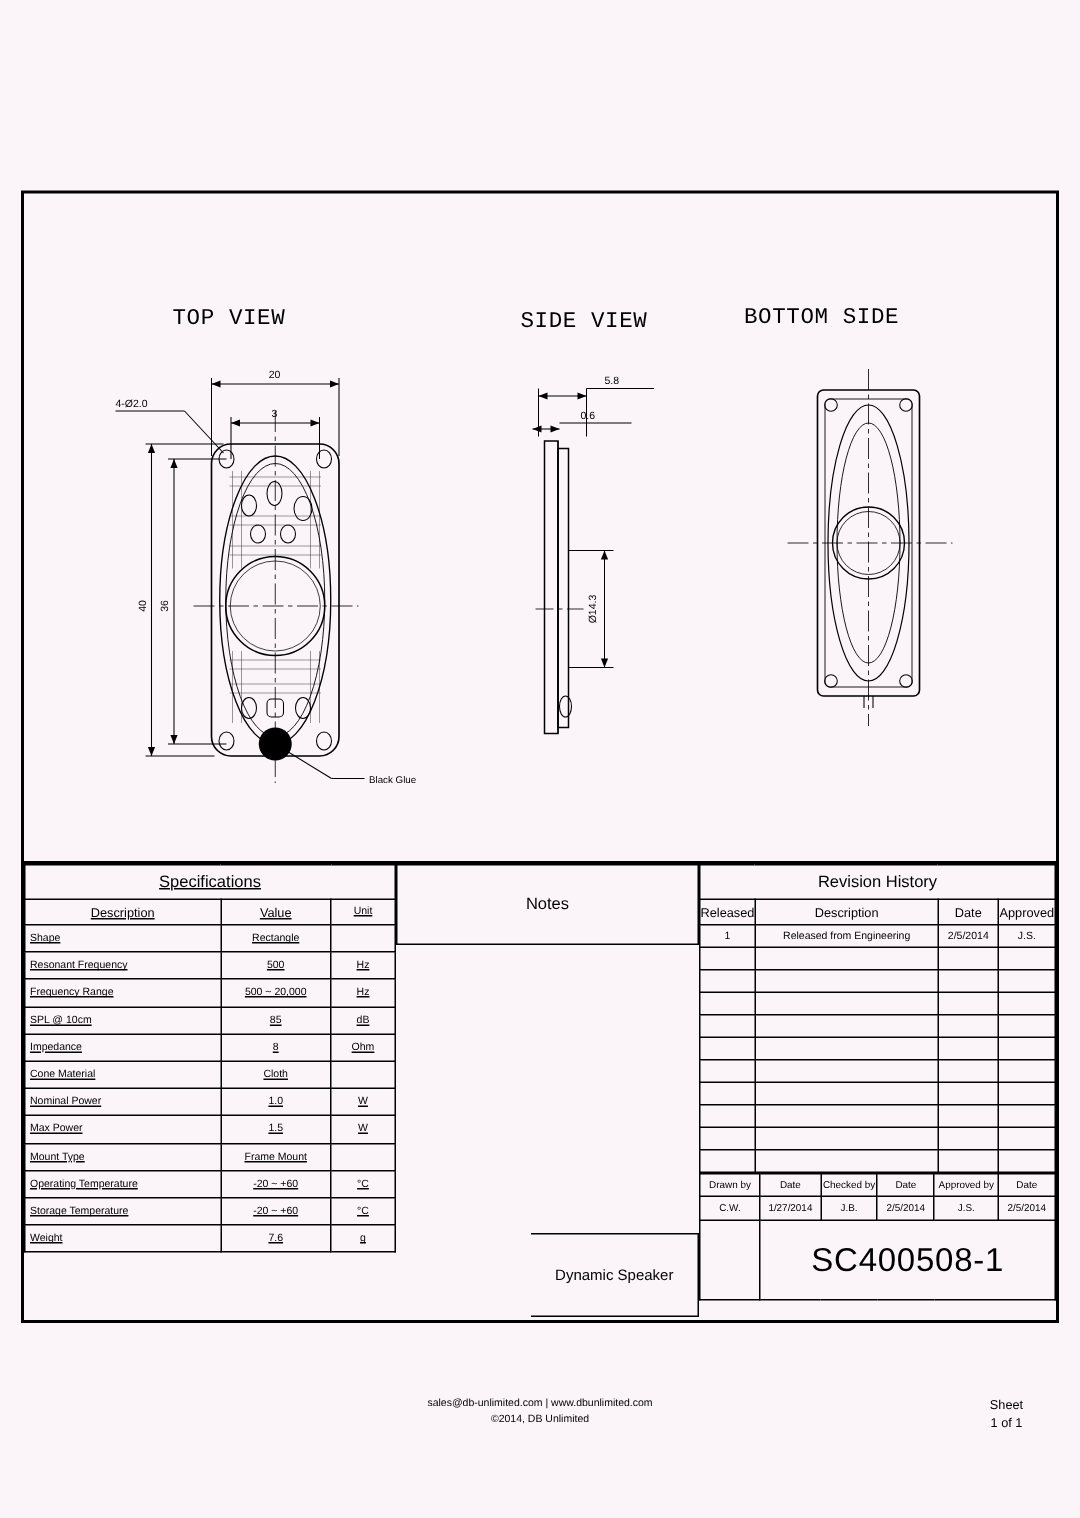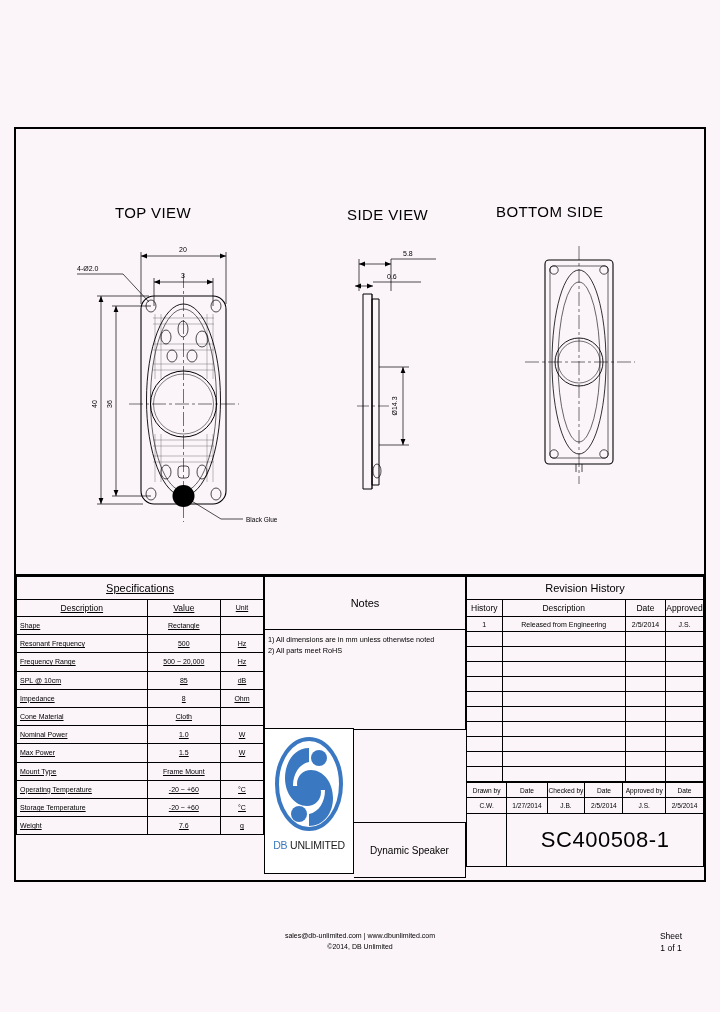--- a/index.html
+++ b/index.html
@@ -23,21 +23,21 @@
   .drawing-area{
     position:absolute; left:0; top:0; right:0; height:447px;
     border-bottom:2px solid #000;
     box-sizing:border-box;
   }
   .view-title{
     position:absolute;
     font-size:15px;
     letter-spacing:.4px;
     white-space:nowrap;
-    font-family:Liberation Sans, sans-serif;
+    font-family:Liberation Mono, monospace;
   }
   #top-view-title{left:99px; top:75px;}
   #side-view-title{left:305px; top:77px;margin-left:26px;}
   #bottom-view-title{left:480px; top:74px;}
 
   svg.viewsvg{position:absolute;overflow:visible;}
   svg text{font-family:"Liberation Sans", sans-serif;fill:#000;}
 
   
   .tables{
@@ -344,47 +344,33 @@
     </div>
 
     <div class="col-notes">
       <table>
         <tbody>
             <tr>
               <td class="tbl-title" style="height:52px;line-height:52px;margin-left:24px;">Notes</td>
             </tr>
       </tbody>
         </table>
-      <div class="notes-box">
-        <div class="note-line">1) All dimensions are in mm unless otherwise noted</div>
-        <div class="note-line">2) All parts meet RoHS</div>
-      </div>
-
-      <div class="logo-cell">
-        <svg class="logo-oval" width="72" height="104" viewBox="0 0 72 104">
-          <ellipse cx="36" cy="50" rx="32" ry="45" fill="none" stroke="#3b78c2" stroke-width="4"></ellipse>
-          <path d="M36 14 C20 14 12 30 12 44 C12 60 22 72 34 72 C42 72 48 66 48 58 C48 50 42 45 35 45 C30 45 26 48 26 53 C26 57 29 60 33 60 L33 52 L20 52 C20 40 26 30 36 28 Z" fill="#3b78c2"></path>
-          <path d="M36 92 C50 92 60 80 60 64 C60 48 50 36 38 36 C30 36 24 42 24 50 C24 58 30 63 37 63 C42 63 46 60 46 55 C46 51 43 48 39 48 L39 56 L52 56 C52 68 46 78 36 80 Z" fill="#3b78c2"></path>
-          <circle cx="46" cy="24" r="8" fill="#3b78c2"></circle>
-          <circle cx="26" cy="80" r="8" fill="#3b78c2"></circle>
-        </svg>
-        <div class="logo-word"><span class="logo-db">DB</span><span class="logo-unl"> UNLIMITED</span></div>
-      </div>
+
 
       <div class="prod-cell">Dynamic Speaker</div>
     </div>
 
     <div class="col-rev">
       <table>
         <tbody>
             <tr>
               <td class="tbl-title" colspan="4">Revision History</td>
             </tr>
         <tr>
-          <th class="tbl-head" style="width:15%">History</th>
+          <th class="tbl-head" style="width:15%">Released</th>
           <th class="tbl-head" style="width:52%">Description</th>
           <th class="tbl-head" style="width:17%">Date</th>
           <th class="tbl-head" style="width:16%">Approved</th>
         </tr>
         <tr class="rev-row">
           <td>1</td>
           <td>Released from Engineering</td>
           <td>2/5/2014</td>
           <td>J.S.</td>
         </tr>

